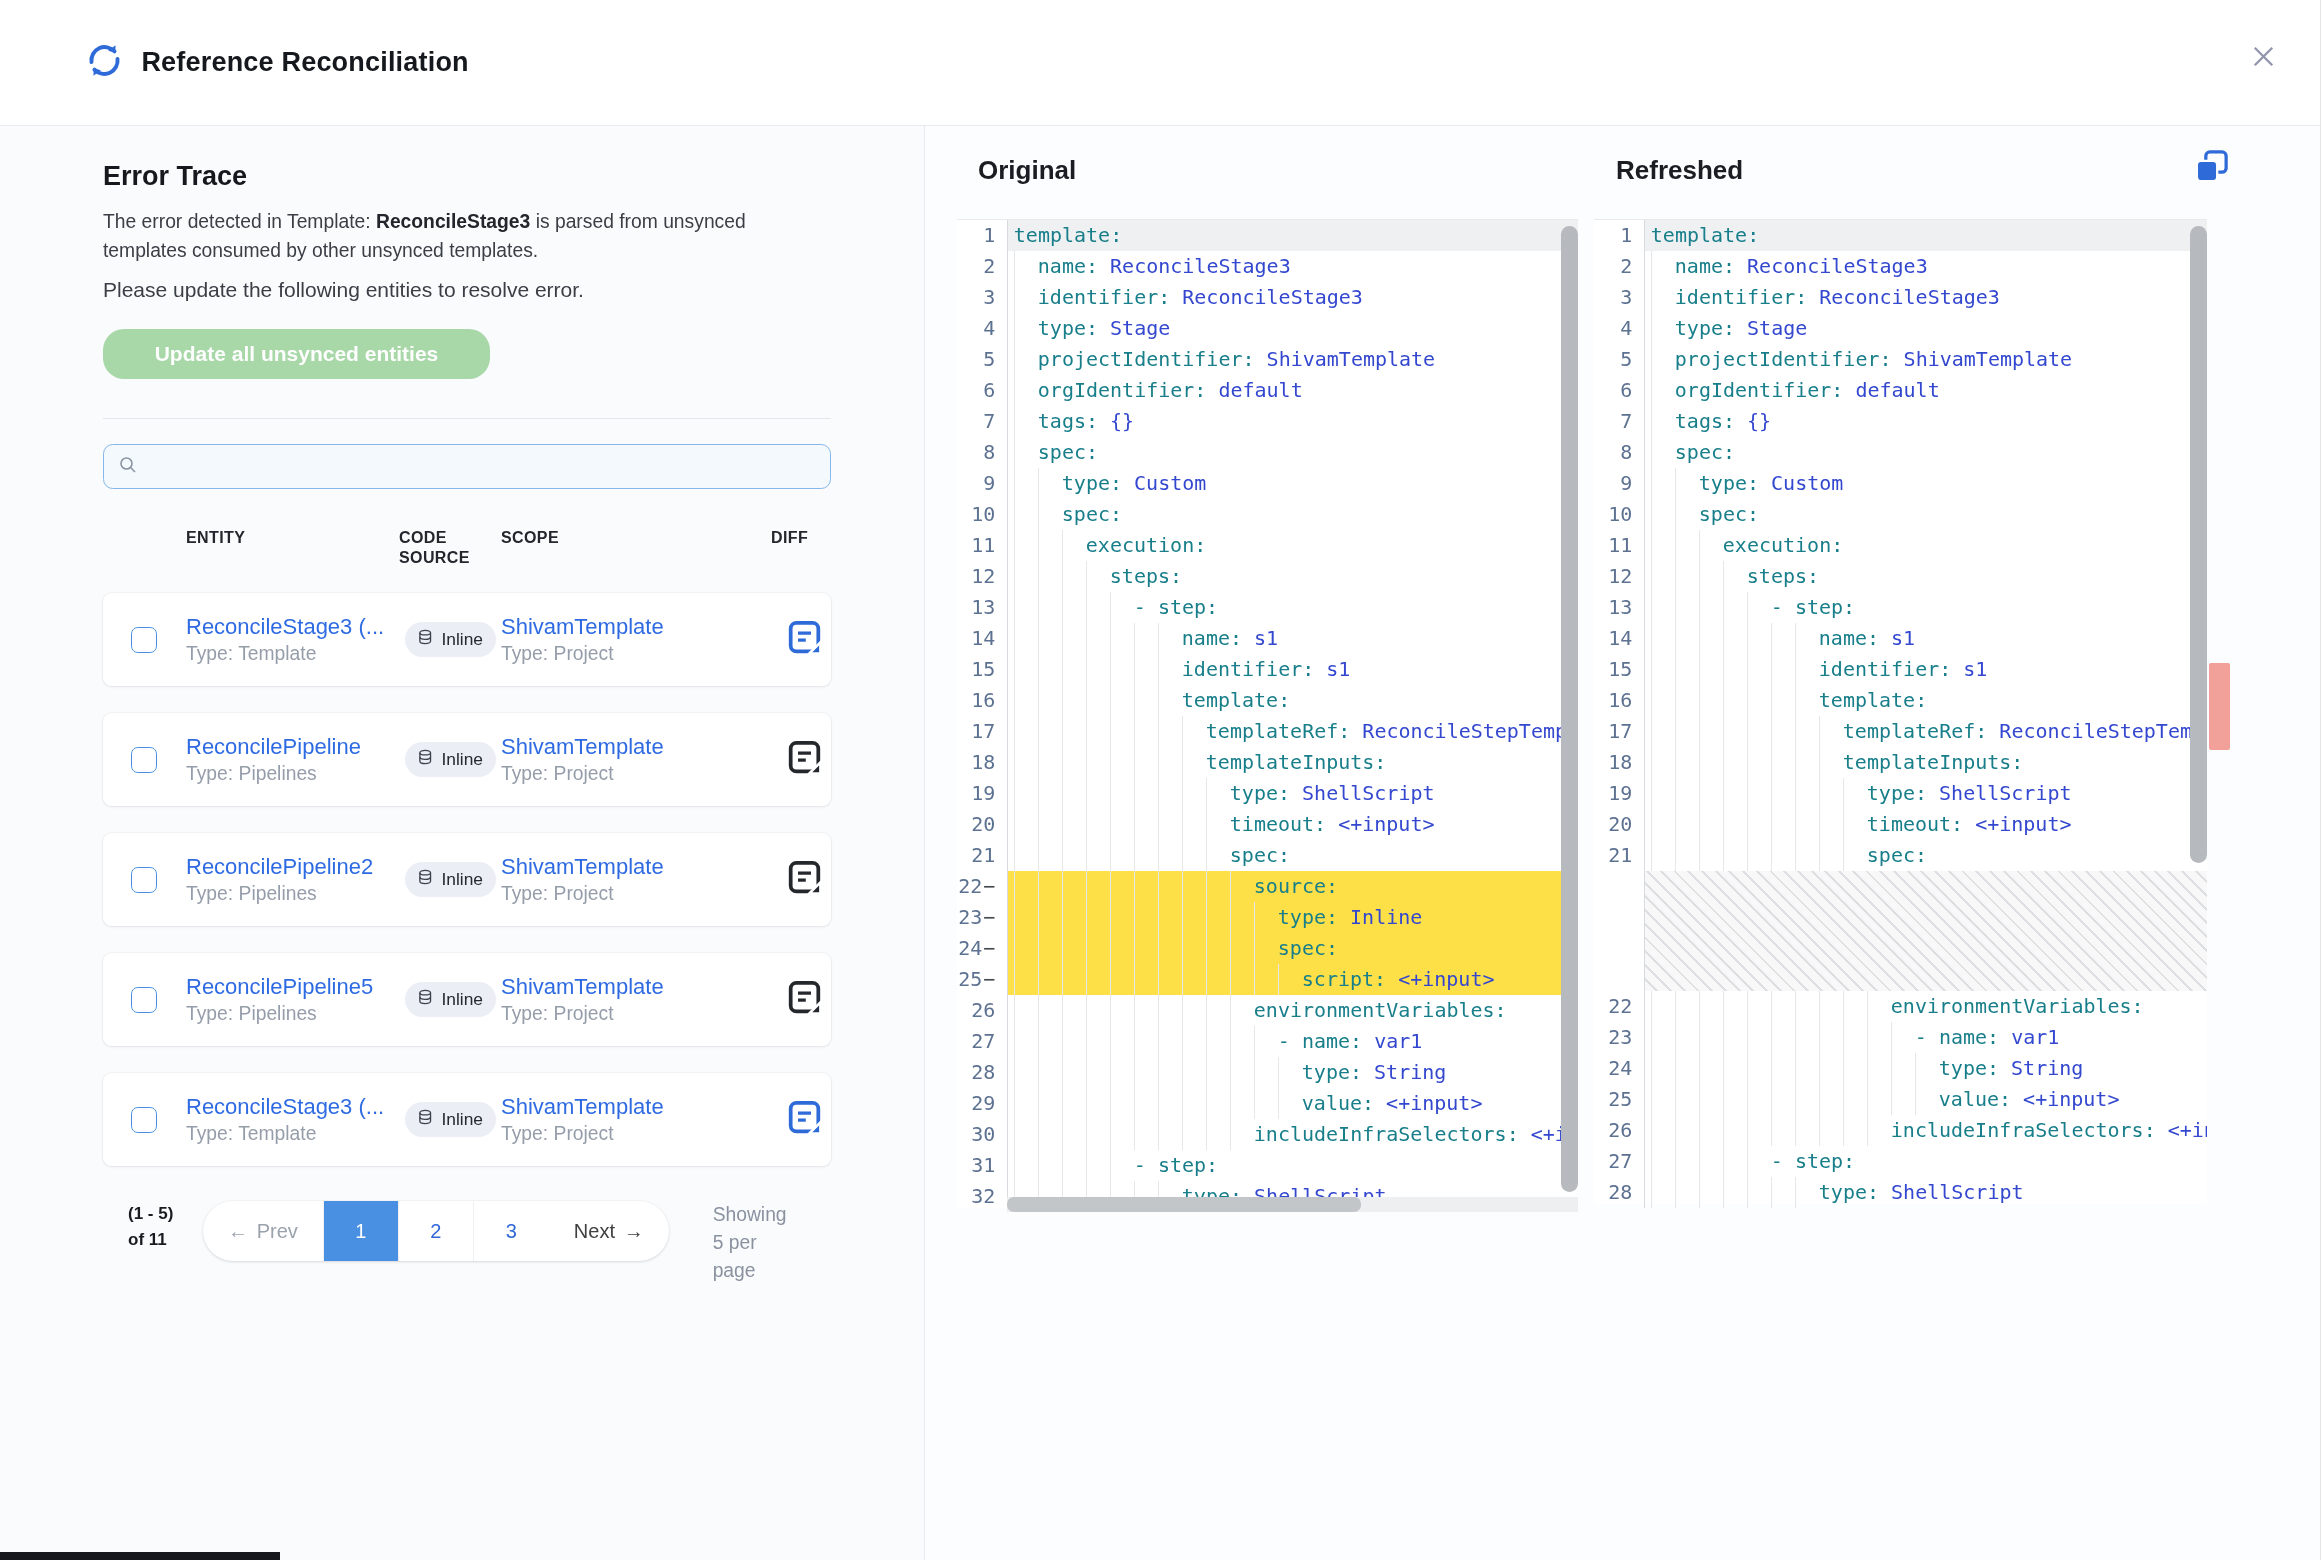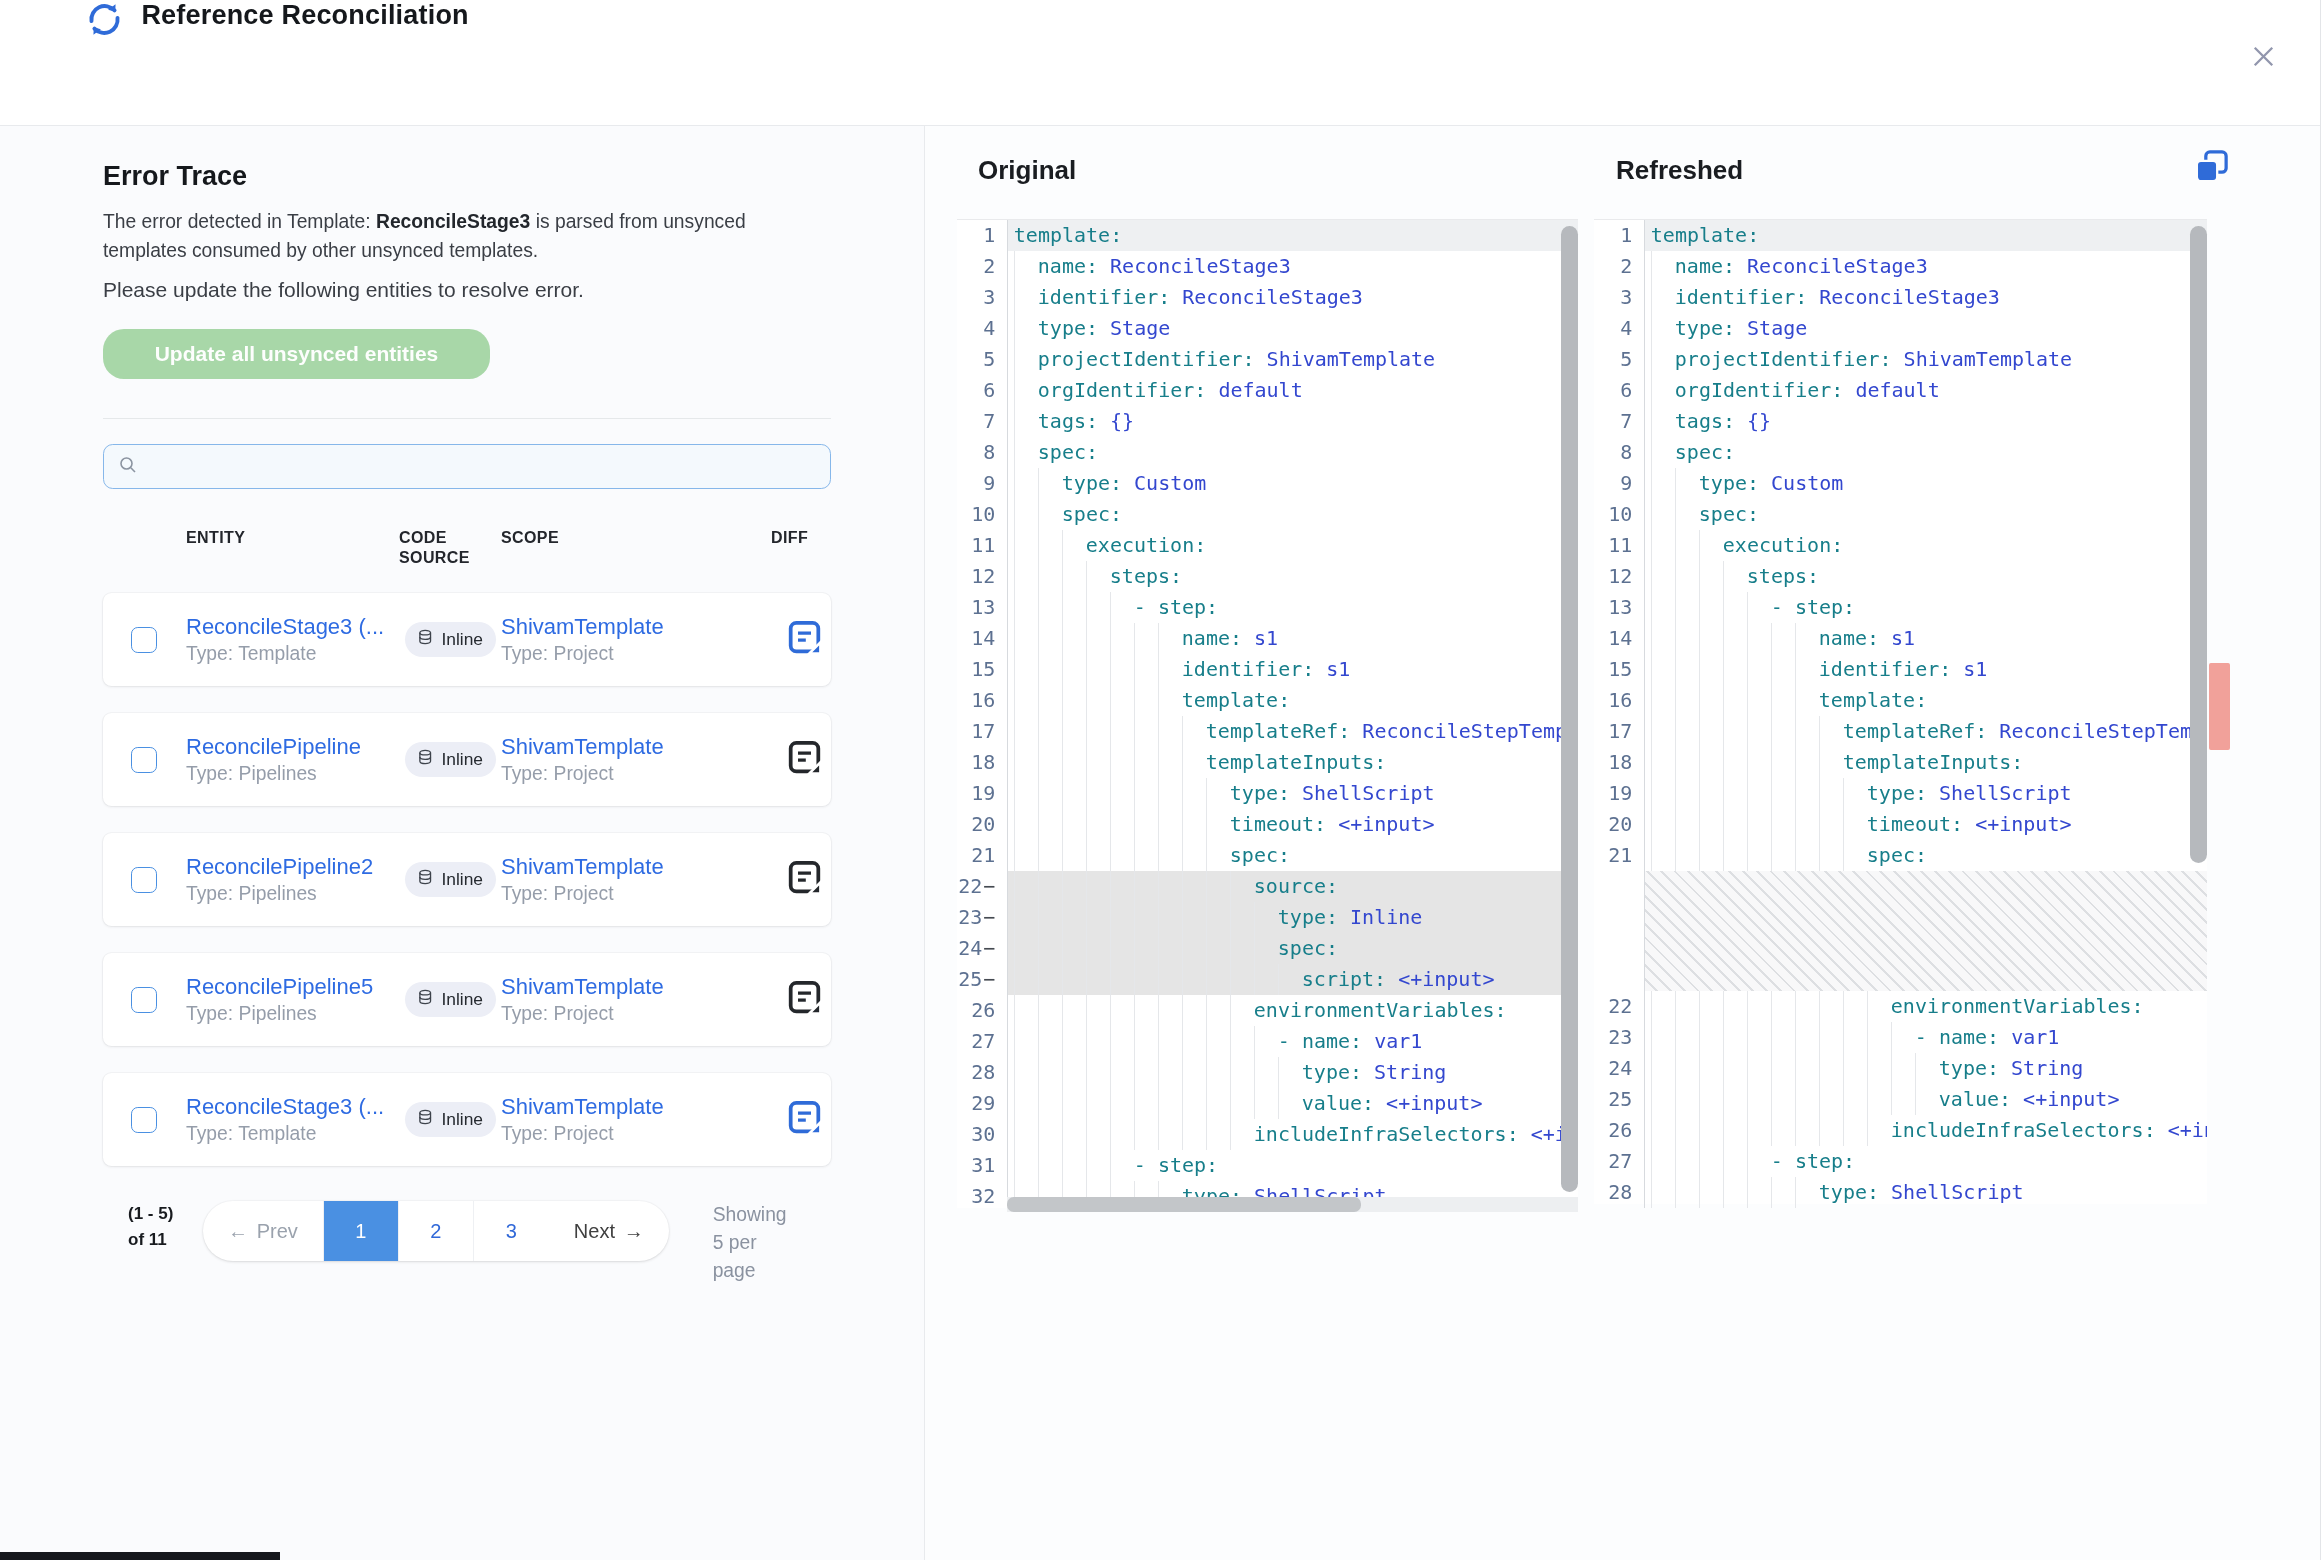--- a/index.html
+++ b/index.html
@@ -1,21 +1,21 @@
 <!DOCTYPE html>
 <html><head>
 <meta charset="utf-8">
 <style>
   html,body{margin:0;padding:0;background:#fff;}
   *{box-sizing:border-box;}
   .modal{position:relative;width:2321px;height:1560px;background:#fff;
          font-family:"Liberation Sans",sans-serif;overflow:hidden;
          border-right:1px solid #e3e5e8;}
   
-  .hdr{height:126px;display:flex;padding-left:85px;
+  .hdr{height:126px;display:flex;align-items:center;padding-left:85px;
        border-bottom:1px solid #e8eaed;background:#fff;}
   .hdr h1{font-size:27px;font-weight:bold;color:#15181c;margin:0 0 0 17.4px;letter-spacing:0.2px;}
   .close{position:absolute;top:39px;right:39px;width:35px;height:35px;cursor:pointer;}
   
   .content{display:flex;height:1435px;}
   .left{width:924px;min-width:924px;background:#fafbfd;padding:35px 0 0 103px;}
   .right{flex:1;position:relative;background:#fcfdfe;border-left:1px solid #e8eaed;}
   
   .left h2{font-size:27px;font-weight:bold;color:#15181c;margin:0;}
   .desc{width:676px;font-size:19.3px;line-height:29px;color:#3a3e45;margin-top:15.4px;}
@@ -62,21 +62,21 @@
   .copybtn{position:absolute;left:1267px;top:21px;width:39px;height:39px;cursor:pointer;}
   .code{position:absolute;top:93px;background:#fff;border-top:1px solid #e9eaec;}
   .cl{display:flex;height:31px;line-height:31px;
       font-family:"DejaVu Sans Mono",monospace;font-size:20px;}
   .ln{width:50px;min-width:50px;text-align:right;padding-right:11.6px;color:#5d7191;white-space:nowrap;}
   .ln b{color:#454a51;font-weight:normal;margin-left:1px;}
   .lc{flex:1;border-left:1px solid #d7dade;padding-left:5.8px;white-space:pre;overflow:hidden;}
   .g{display:inline-block;width:24px;height:31px;border-left:1px solid #e5e7ea;vertical-align:top;}
   .k{color:#177e8a;}
   .v{color:#3347cf;}
-  .lc.r{background:#e5e5e5;}
+  .lc.r{background:#fde047;}
   .lc.c{background:#eef0f2;}
   .gaprow{height:120px;}
   .lc.gap{height:120px;background:repeating-linear-gradient(45deg,#f8f8f9 0px,#f8f8f9 7.7px,#dddfe2 7.7px,#dddfe2 9.7px);}
   .vthumb{position:absolute;right:0;width:17.4px;border-radius:8.7px;background:#b6b9bd;cursor:grab;}
   .hscroll{position:absolute;left:50px;right:0;height:14.5px;background:#edeff1;}
   .hthumb{width:62%;height:100%;background:#c3c6c9;border-radius:6.8px;cursor:grab;}
   .redmark{position:absolute;left:1284px;top:537px;width:21px;height:87px;background:#f1a19a;border-radius:1.9px;}
   .edge{position:absolute;left:0;bottom:0;width:280px;height:7.7px;background:#15171c;}
 </style>
 </head>

